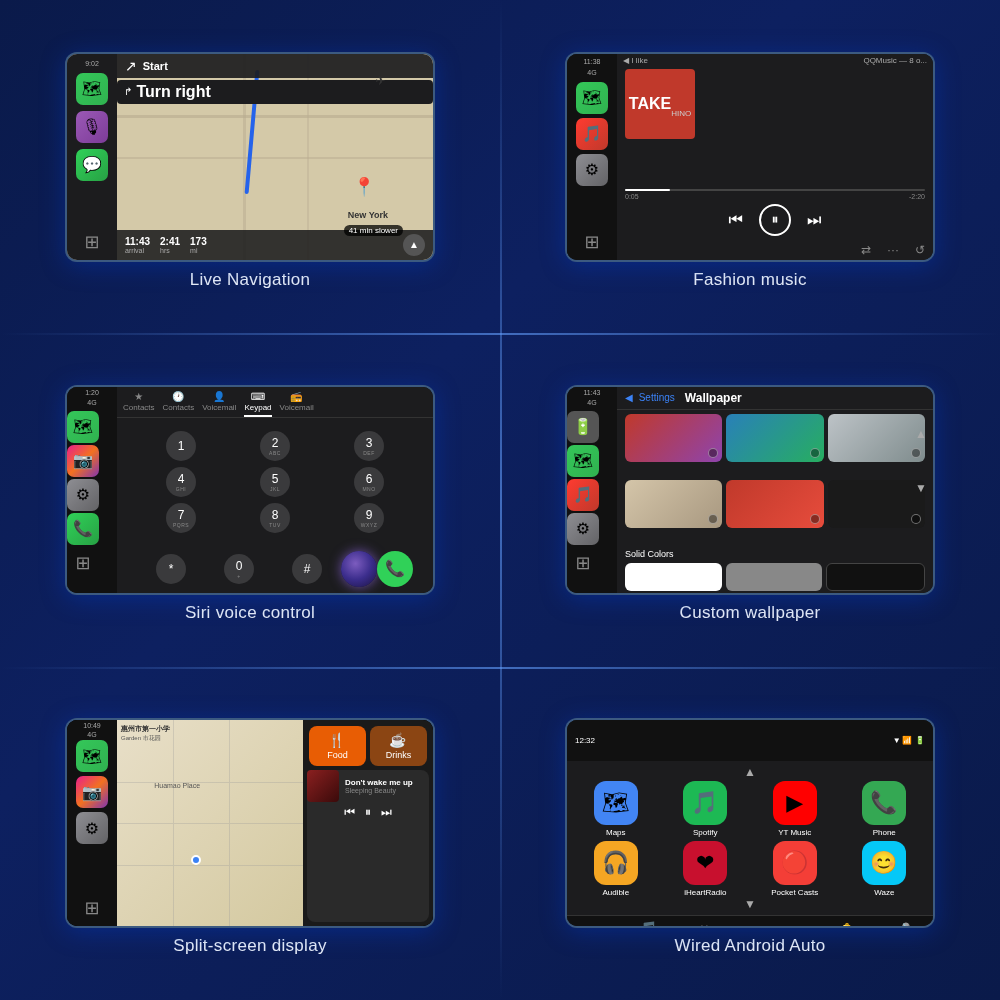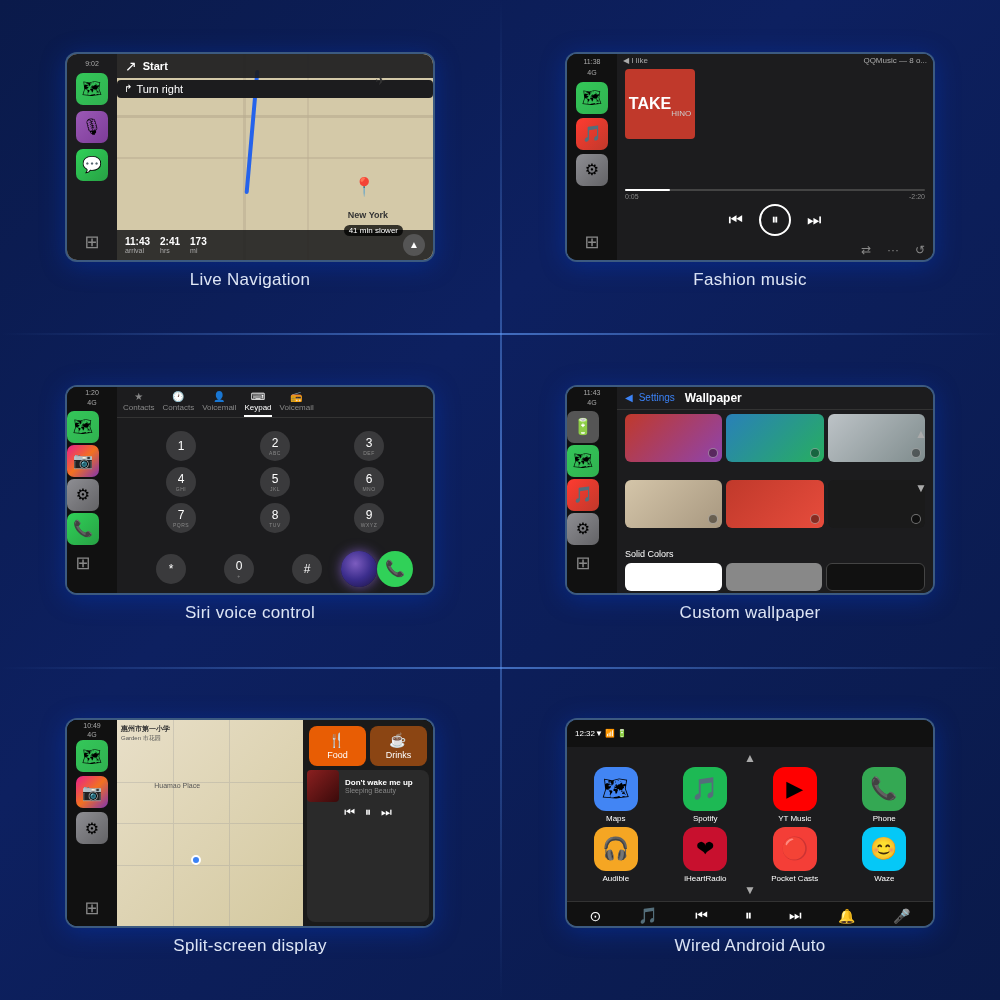--- a/index.html
+++ b/index.html
@@ -530,21 +530,22 @@
     }
     .android-inner {
       width: 100%;
       height: 100%;
       background: #1c1c1e;
       display: flex;
       flex-direction: column;
     }
     .android-status {
       display: flex;
-      padding: 9px 8px;
+      justify-content: space-between;
+      padding: 16px 8px;
       color: white;
       font-size: 8px;
       background: #111;
     }
     .android-content {
       flex: 1;
       display: flex;
       flex-direction: column;
       padding: 4px 6px;
     }
@@ -667,21 +668,21 @@
             <div style="position:absolute;top:10%;right:15%;font-size:12px;z-index:6;color:#333">✈</div>
             <div class="map-label-ny">New York</div>
           </div>
 
           <div class="nav-top-bar">
             <span style="font-size:14px">↗</span>
             <span style="font-size:11px;font-weight:600">Start</span>
           </div>
           <div class="nav-direction-box">
             <span style="font-size:10px">↱</span>
-            <span style="font-size:11px;font-weight:400">Turn right</span>
+            <span style="font-size:16px;font-weight:700">Turn right</span>
           </div>
 
           <div class="nav-eta">
             <span>41 min slower</span>
           </div>
 
           <div class="nav-bottom-bar">
             <div>
               <div style="font-size:10px;font-weight:600">11:43</div>
               <div style="font-size:7px;color:#aaa">arrival</div>

